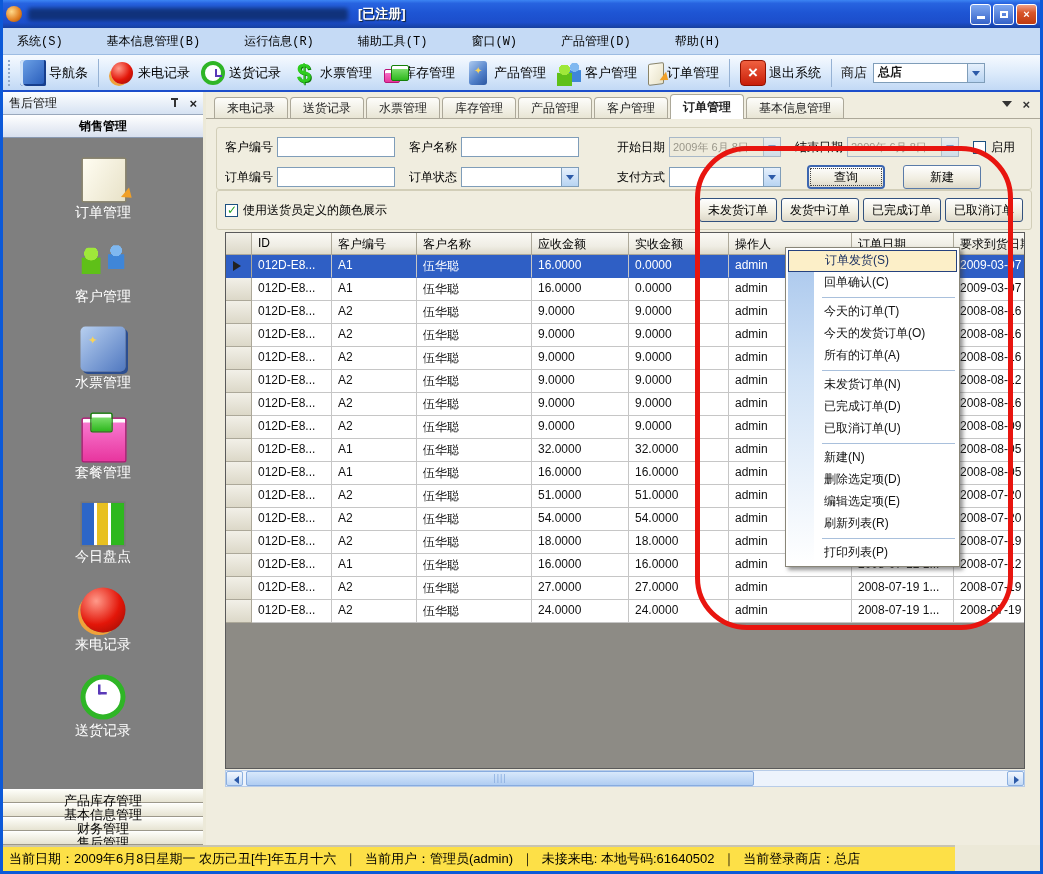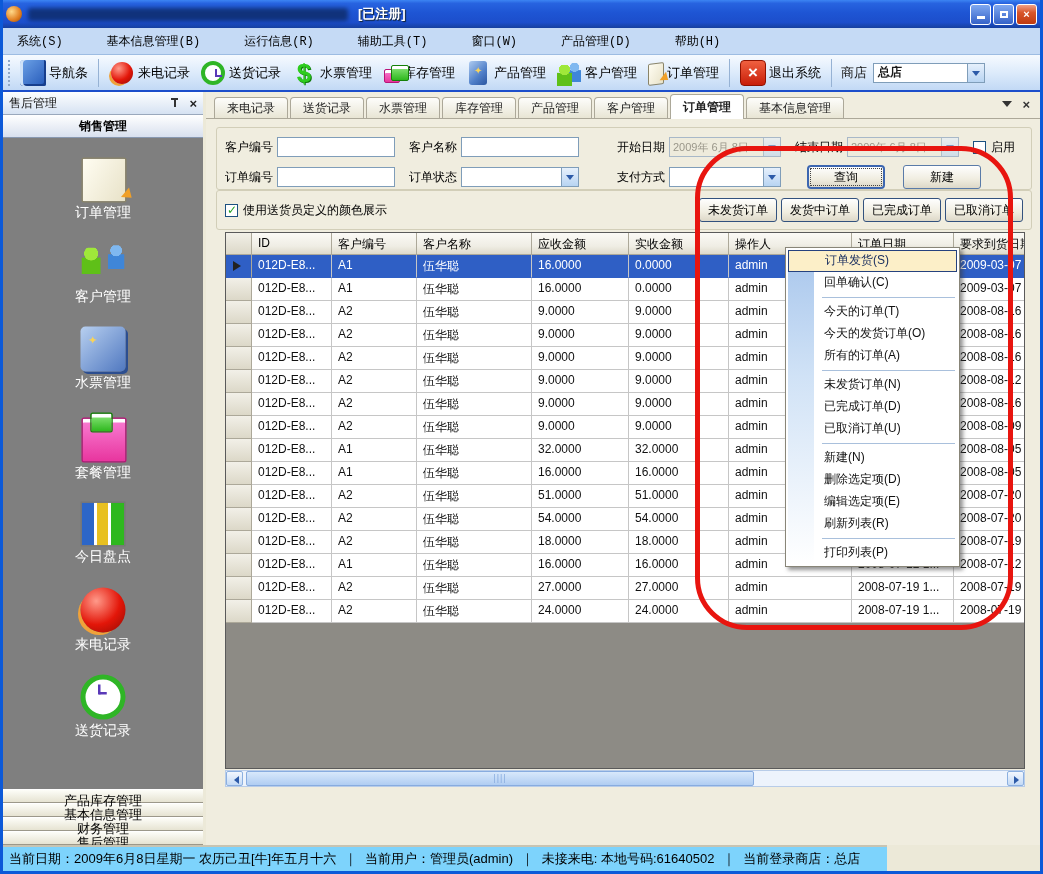--- a/index.html
+++ b/index.html
@@ -141,21 +141,21 @@
 
   
   .pager { position:absolute; left:0; top:702px; width:819px; height:28px; display:flex; align-items:center; justify-content:flex-end; gap:6px; }
   .pager .summary { margin-right:16px; color:#000; font-size:13px; }
   .pgbtn { width:26px; height:23px; font-family:inherit; font-size:11px; color:#000; background:linear-gradient(180deg,#FEFEFE,#EDEAE0 60%,#DDD8C8); border:1px solid #33527E; border-radius:3px; }
   .pgbtn.disabled { color:#9a9a9a; border-color:#9aA0A8; }
   .pgnum { width:30px; height:21px; border:1px solid #7F9DB9; background:#fff; text-align:center; line-height:20px; }
   .expbtn { height:25px; padding:0 10px; font-family:inherit; font-size:12px; background:linear-gradient(180deg,#FEFEFE,#EDEAE0 60%,#DDD8C8); border:1px solid #1C3F7E; border-radius:3px; }
 
   
-  .statusbar { position:absolute; left:0; top:845px; width:884px; height:26px; background:#7dd3fc; border-top:2px solid #C8C4B2;
+  .statusbar { position:absolute; left:0; top:845px; width:952px; height:26px; background:#fde047; border-top:2px solid #C8C4B2;
     display:flex; align-items:center; padding-left:6px; font-size:13px; color:#000; }
   .statusbar .sep { margin:0 8px; }
   .bottom-strip { position:absolute; left:-3px; top:871px; width:1043px; height:3px; background:#0C59D8; }
 
   
   .ctxmenu { position:absolute; left:782px; top:247px; width:175px; background:#fff; border:1px solid #888578;
     box-shadow:3px 3px 4px rgba(60,60,60,.55); padding:2px; z-index:50; }
   .ctxmenu::before { content:""; position:absolute; left:2px; top:2px; bottom:2px; width:26px;
     background:linear-gradient(180deg,#A8C6EC 0%,#D0E2F6 40%,#FFFFFF 100%); }
   .cm-item { position:relative; height:22px; line-height:21px; padding-left:36px; color:#111; font-size:12px; }

